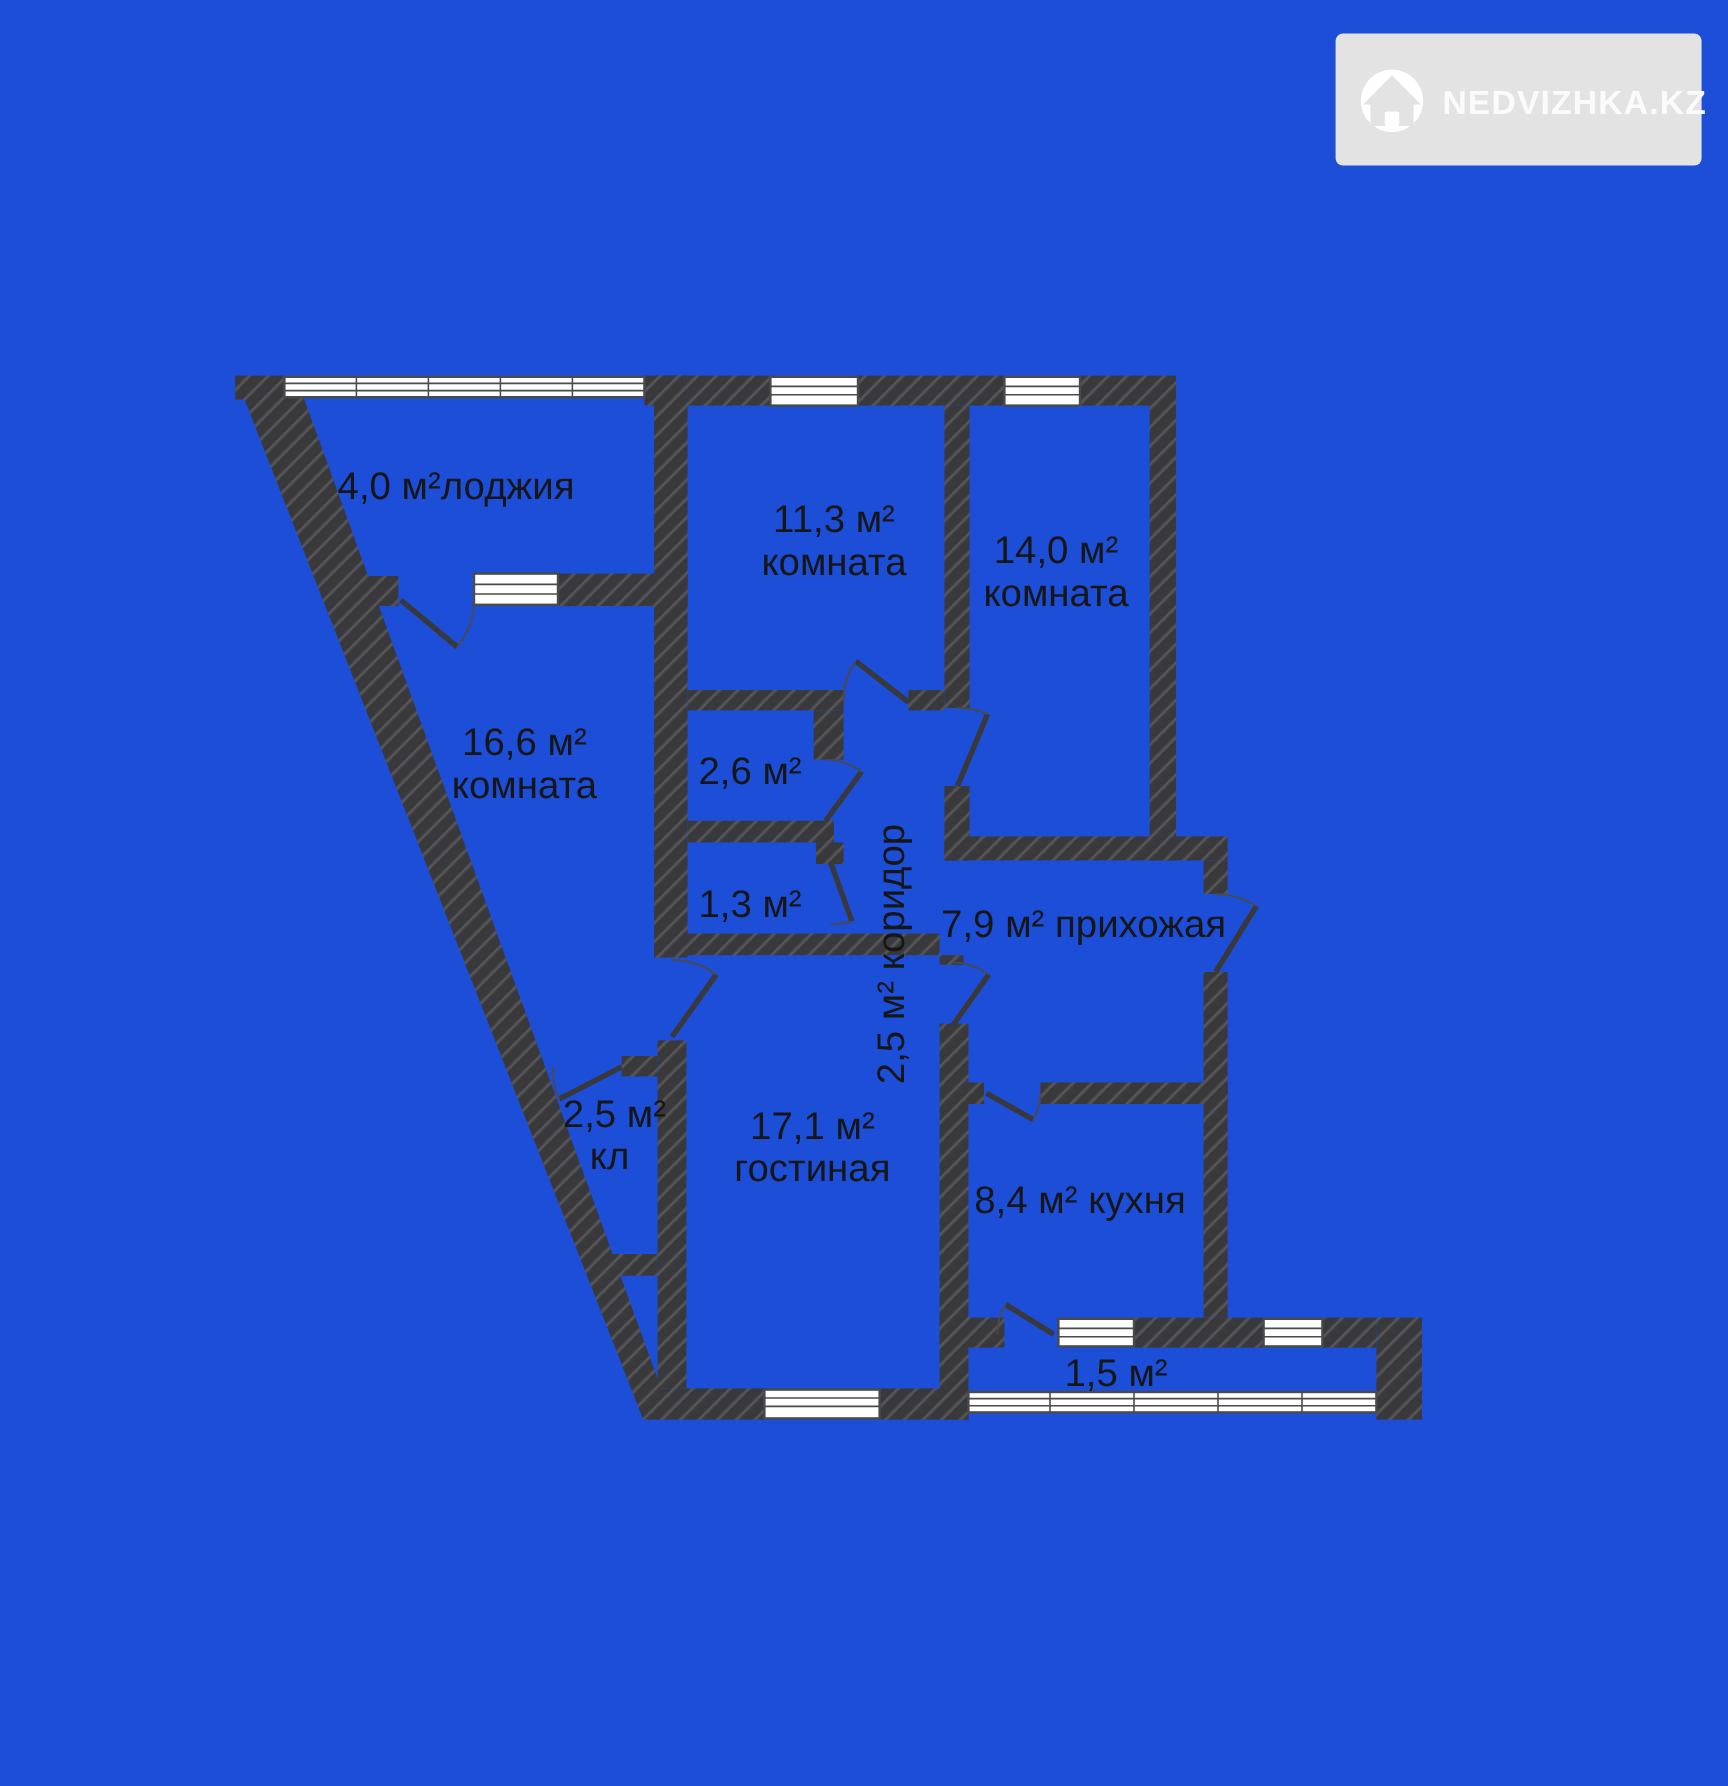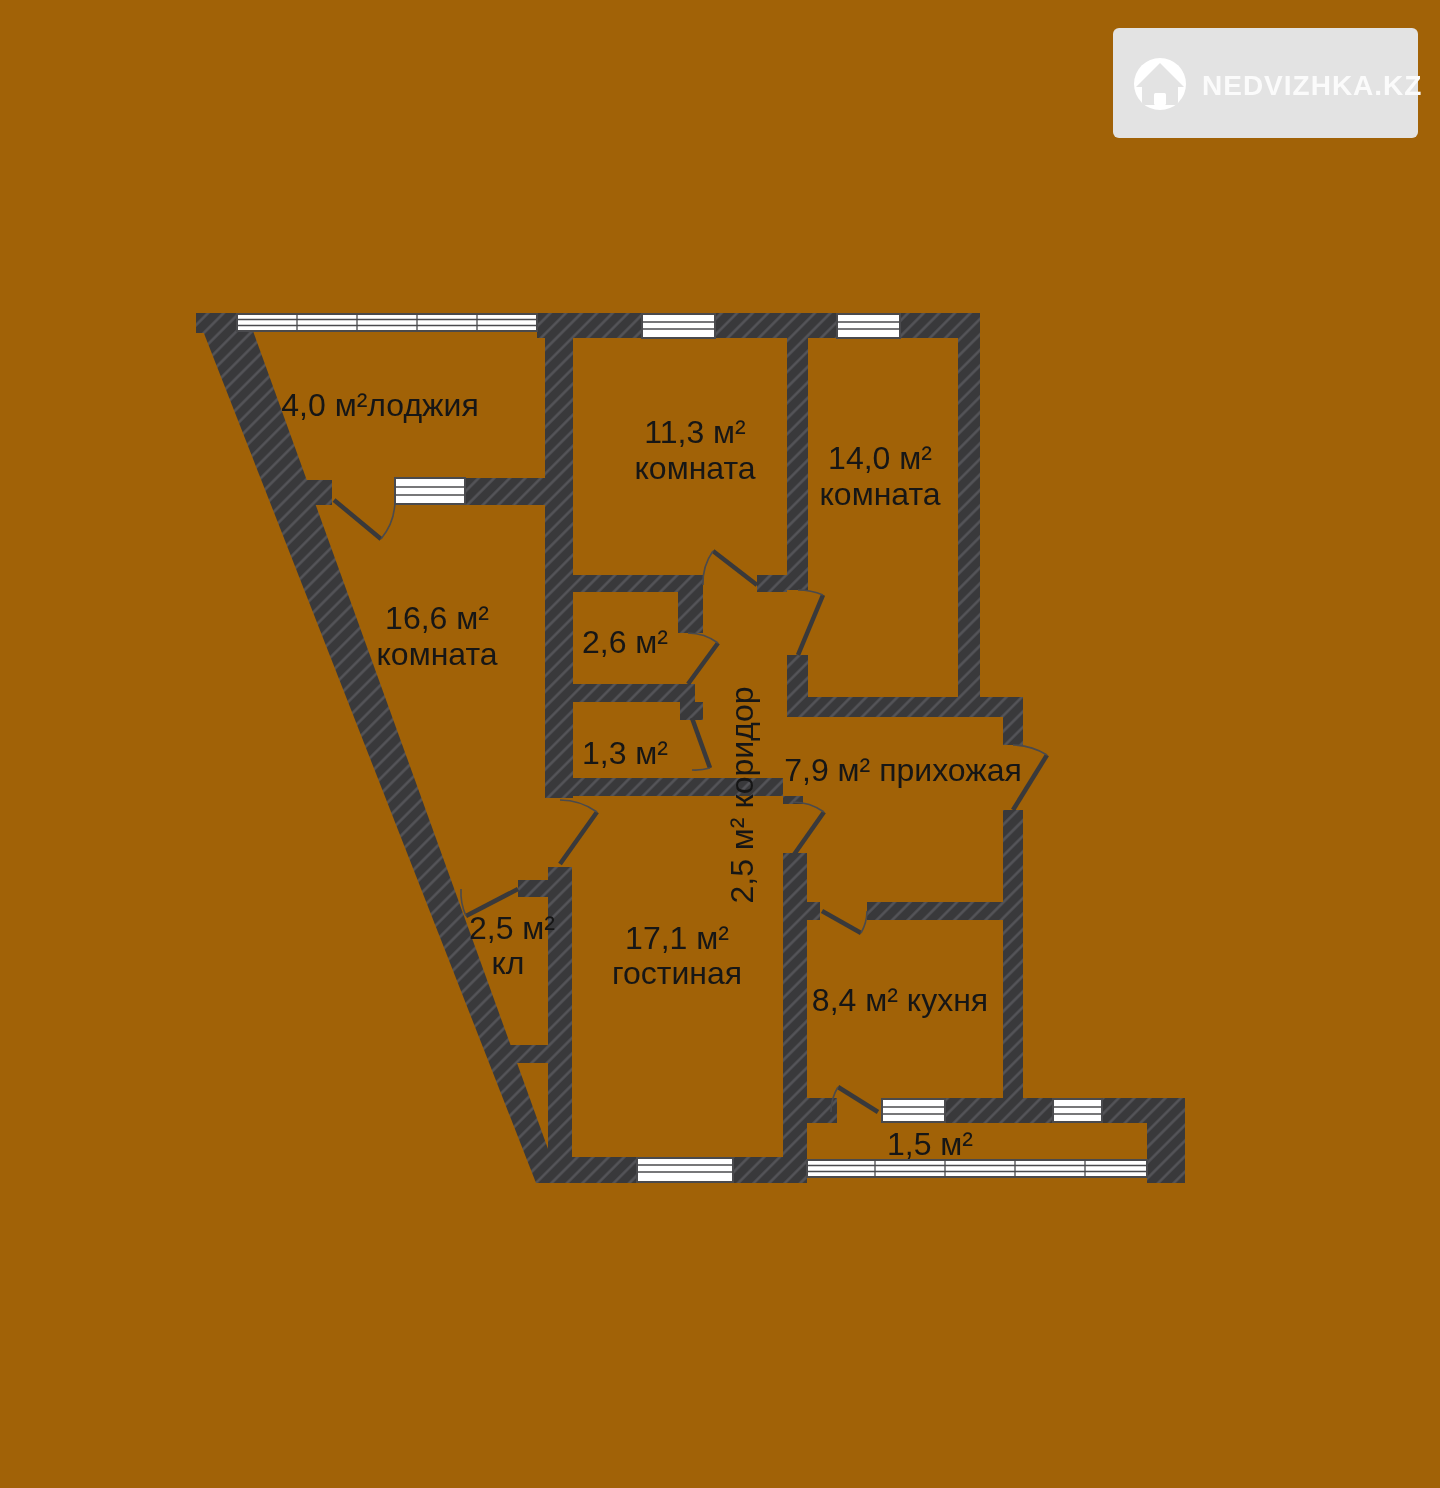--- a/index.html
+++ b/index.html
@@ -1,16 +1,16 @@
 <!DOCTYPE html>
 <html style="--wall: #39393b; --hatch: #56565a; --line: #4a4a4d; --text: #161616; --wm-bg: #e3e3e3; --wm-fg: #fbfbfb;"><head>
 <meta charset="utf-8">
 <style>
   html,body{margin:0;padding:0;background:#ffffff;}
-  .stage{position:relative;width:1440px;height:1488px;background:#a16207;overflow:hidden;}
+  .stage{position:relative;width:1440px;height:1488px;background:#1d4ed8;overflow:hidden;}
   svg{position:absolute;left:0;top:0;}
   .plan-label{
     font-family:"Liberation Sans","DejaVu Sans",sans-serif;
     font-size:32px;
     fill:var(--text,#161616);
     text-anchor:middle;
   }
   .wm-text{
     font-family:"Liberation Sans","DejaVu Sans",sans-serif;
     font-size:28px;

